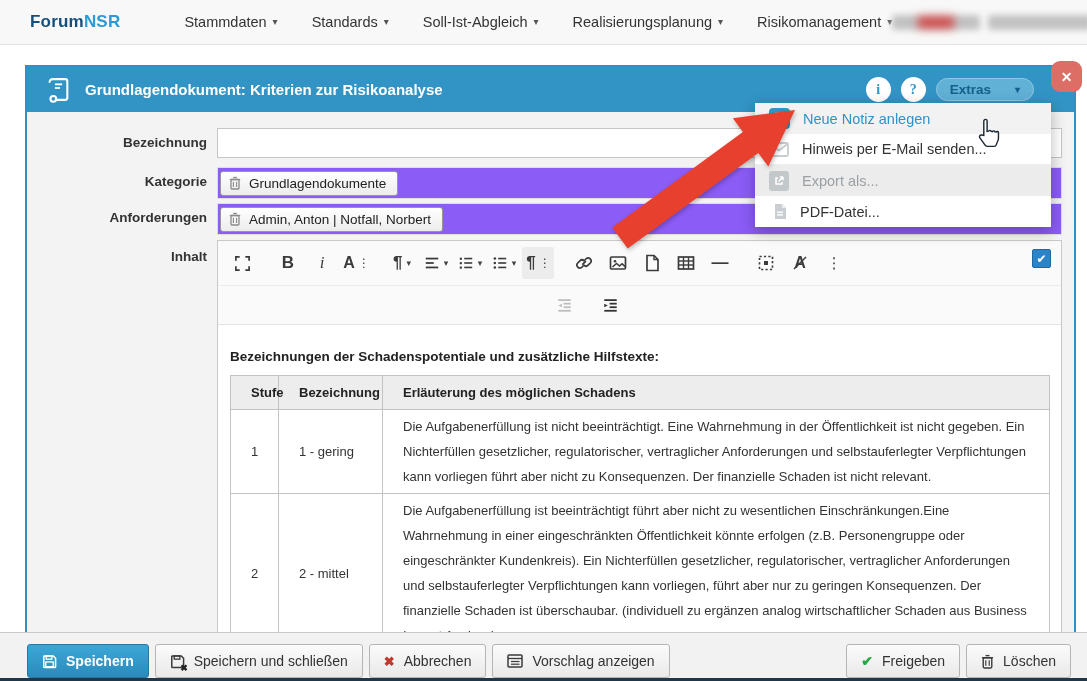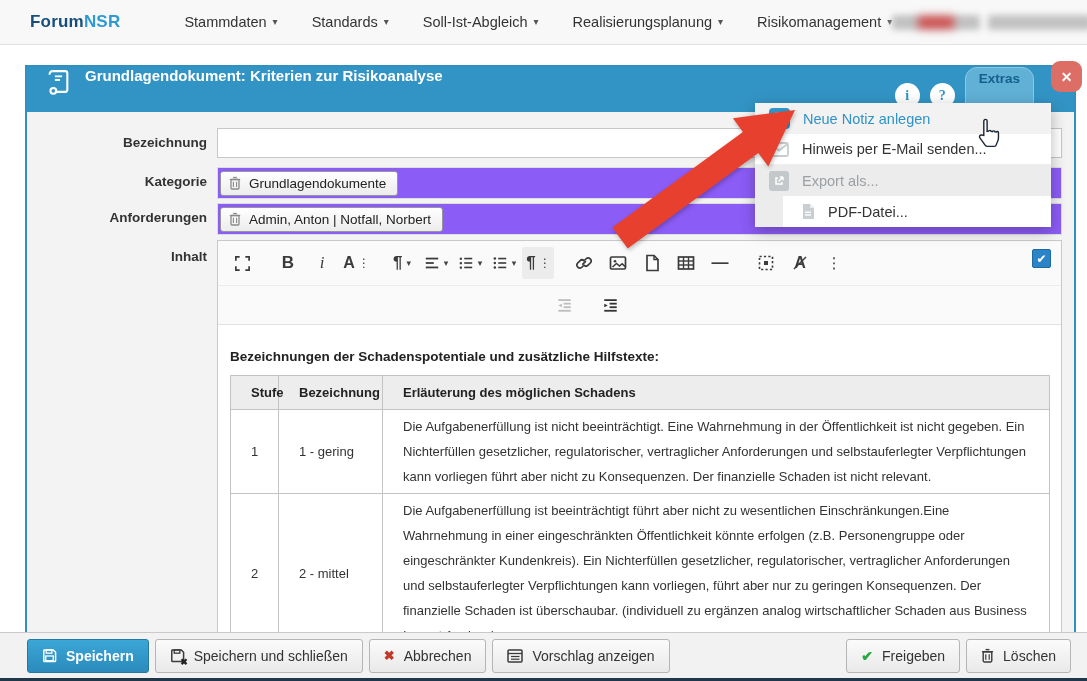--- a/index.html
+++ b/index.html
@@ -15,29 +15,29 @@
   .nav{display:flex;margin-left:64px;gap:34px;}
   .nav-item{display:flex;align-items:center;gap:6px;font-size:14.5px;color:#333;cursor:pointer;white-space:nowrap;}
   .caret{font-size:10px;color:#555;line-height:1;}
   .usercluster{margin-left:auto;display:flex;align-items:center;gap:8px;margin-right:12px;}
   .blur-blob{height:15px;border-radius:3px;background:#c2c2c2;filter:blur(3px);position:relative;}
   .blur-red{position:absolute;left:26px;top:1px;width:36px;height:13px;background:#d25050;filter:blur(3px);}
 
   
   .modal{position:absolute;left:25px;top:65px;width:1051px;height:611px;background:#f3f3f3;
          border:2px solid #2f90c1;box-sizing:border-box;z-index:1;}
-  .mheader{height:45px;background:#3294c5;display:flex;align-items:flex-start;color:#fff;position:relative;}
+  .mheader{height:45px;background:#3294c5;display:flex;align-items:center;color:#fff;position:relative;}
   .mh-icon{margin-left:18px;margin-right:14px;}
   .mtitle{font-size:15px;font-weight:bold;}
   .hbtns{margin-left:auto;display:flex;align-items:center;gap:10px;padding-right:40px;}
   .circlebtn{width:25px;height:25px;border-radius:50%;background:#fff;color:#3294c5;font-weight:bold;
              font-size:14px;display:flex;align-items:center;justify-content:center;cursor:pointer;
              font-family:"Liberation Serif",serif;}
   .extras{background:#61b0d6;border:1px solid #8fc7e2;color:#155f8d;font-weight:bold;font-size:13.5px;
-          border-radius:12px;padding:3px 13px;display:flex;align-items:center;gap:24px;cursor:pointer;flex-direction:column;}
+          border-radius:12px;padding:3px 13px;display:flex;align-items:center;gap:24px;cursor:pointer;}
   .extras .caret{color:#155f8d}
   .closebtn{position:absolute;top:-6px;right:-8px;width:31px;height:31px;background:#dd6e66;color:#fff;
             border-radius:9px;display:flex;align-items:center;justify-content:center;font-size:14px;
             font-weight:bold;cursor:pointer;z-index:3;}
 
   .flabel{position:absolute;width:180px;text-align:right;font-weight:bold;font-size:13.5px;color:#333;}
   .txtinput{position:absolute;left:190px;width:845px;height:30px;border:1px solid #c6c6c6;background:#fff;
             box-sizing:border-box;font-family:"Liberation Sans",sans-serif;font-size:14px;font-weight:bold;
             color:#222;padding:0 10px;text-align:right;}
   .tagfield{position:absolute;left:190px;width:845px;height:32px;border:1px solid #ddd;background:#8b5cf6;
@@ -71,27 +71,27 @@
   .squiggle{text-decoration:underline;text-decoration-style:wavy;text-decoration-color:#e03131;text-decoration-thickness:1px;}
 
   
   .menu{position:absolute;left:755px;top:103px;width:296px;background:#fff;z-index:20;
         box-shadow:0 4px 14px rgba(0,0,0,.28);font-size:14.5px;}
   .mitem{height:31px;display:flex;align-items:center;gap:13px;padding-left:14px;cursor:pointer;box-sizing:border-box;}
   .mi-1{background:#f2f2f2;color:#2e93c7;}
   .mi-2{background:#fff;color:#333;border-bottom:1px solid #eee;}
   .mgroup{background:#ececec;}
   .mi-3{color:#9aa0a4;cursor:default;}
-  .mi-4{background:#fff;margin-left:28px;color:#333;padding-left:18px;}
+  .mi-4{background:#fff;color:#333;padding-left:18px;}
   .noteicon{width:21px;height:21px;background:#3294c5;border-radius:4px;display:flex;align-items:center;justify-content:center;}
   .expicon{width:20px;height:20px;background:#c3c8cb;border-radius:3px;display:flex;align-items:center;justify-content:center;}
 
   
   .footer{position:absolute;left:0;top:632px;width:1087px;height:46px;background:#f2f2f2;
-          border-top:1px solid #c9c9c9;display:flex;align-items:center;box-sizing:border-box;z-index:15;}
+          border-top:1px solid #c9c9c9;display:flex;align-items:flex-end;box-sizing:border-box;z-index:15;}
   .bottomstrip{position:absolute;left:0;top:678px;width:1087px;height:3px;background:#20374a;z-index:16;}
   .btn{height:34px;display:inline-flex;align-items:center;gap:9px;padding:0 14px;font-size:14px;color:#333;
        background:linear-gradient(#fbfbfb,#e9e9e9);border:1px solid #b5b5b5;border-radius:3px;cursor:pointer;
        font-family:"Liberation Sans",sans-serif;white-space:nowrap;}
   .btn-primary{background:linear-gradient(#3ba7d6,#2b8abc);border-color:#25799f;color:#fff;font-weight:bold;}
   .lgroup{display:flex;gap:6px;margin-left:27px;}
   .rgroup{display:flex;gap:6px;margin-left:auto;margin-right:16px;}
   .xmark{color:#c0392b;font-weight:bold;font-size:13px;}
   .checkmark{color:#27a844;font-weight:bold;font-size:14px;}
 

